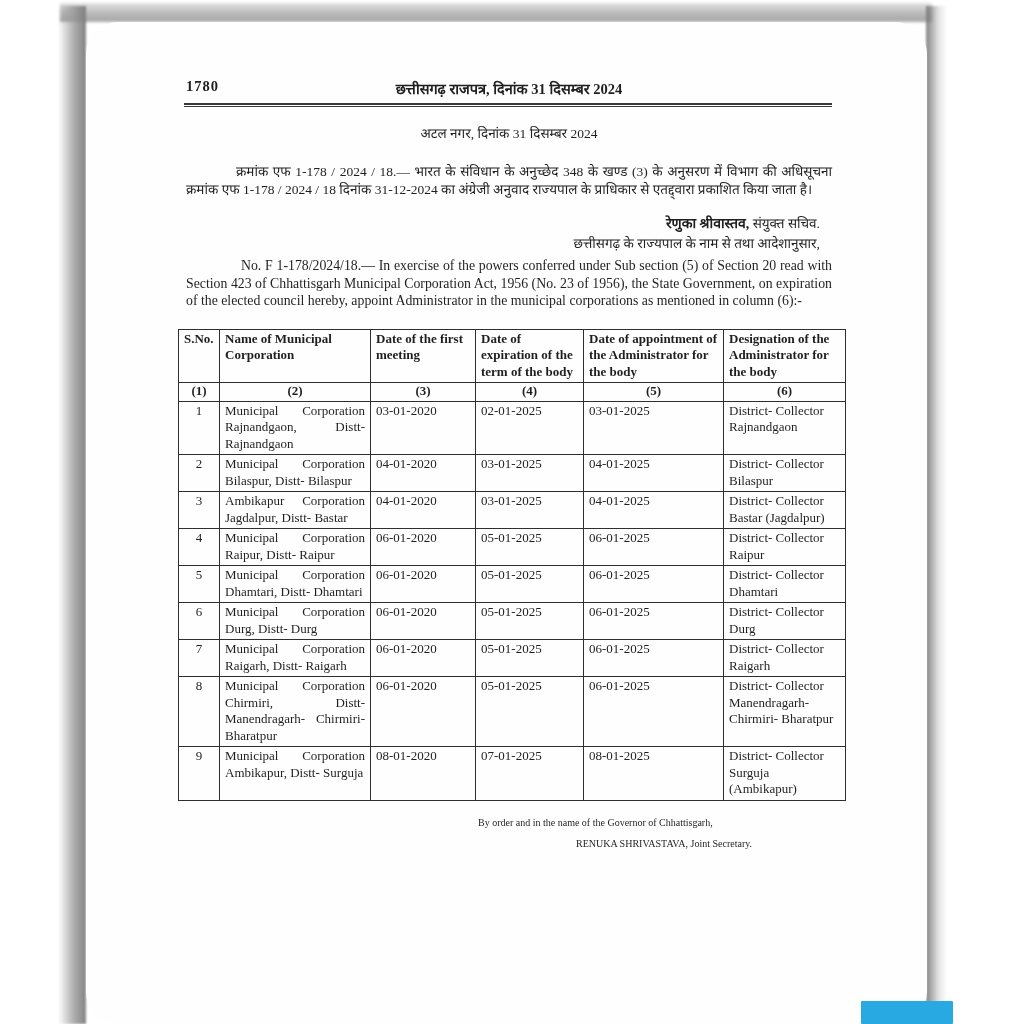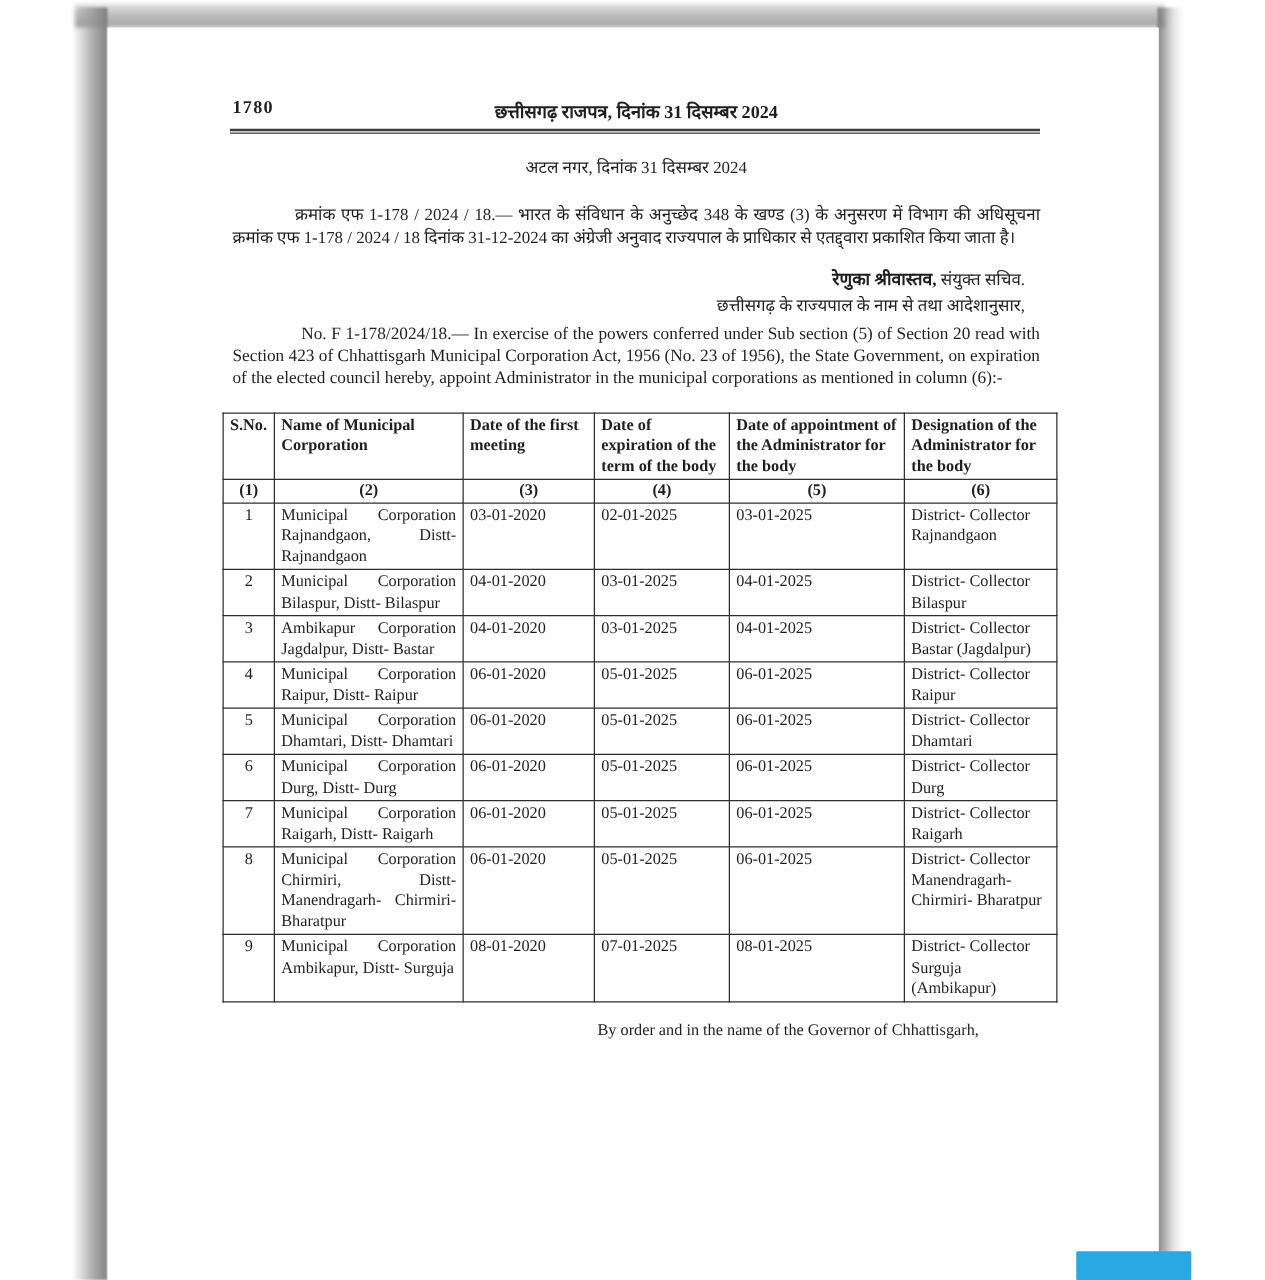--- a/index.html
+++ b/index.html
@@ -13,21 +13,21 @@
     filter:blur(1.5px); }
   .left-shadow { position:absolute; left:58px; top:6px; width:28px; height:1018px;
     background:linear-gradient(to right, rgba(190,190,190,0) 0%, rgba(150,150,150,0.75) 55%, rgba(125,125,125,0.95) 100%);
     filter:blur(1px); }
   .right-shadow { position:absolute; left:926px; top:6px; width:21px; height:1018px;
     background:linear-gradient(to right, rgba(120,120,120,0.9) 0%, rgba(175,175,175,0.35) 60%, rgba(200,200,200,0) 100%);
     filter:blur(1px); }
 
   
   .sheet { position:absolute; left:86px; top:22px; width:841px; height:1002px;
-    background:#fefefe; padding-top:56px; }
+    background:#fefefe; padding-top:56px;border-radius:32px; }
   .content { margin-left:100px; width:646px; }
 
   
   .gz-header { position:relative; height:20px; }
   .page-num { position:absolute; left:0; top:0; font-weight:bold; font-size:14.5px; letter-spacing:1px; }
   .gz-title { text-align:center; font-weight:bold; font-size:14.5px; }
   .double-rule { margin-top:5px; height:4px; border-top:2px solid #3a3a3a; border-bottom:1.5px solid #3a3a3a; width:648px; margin-left:-2px; }
 
   .dateline-hi { margin-top:17px; text-align:center; font-size:13.5px; }
   .para-hi { margin-top:21px; text-align:justify; font-size:13.5px; line-height:17.5px; text-indent:50px; }
@@ -47,21 +47,21 @@
   th.col-1, td.col-1 { width:151px; }
   th.col-2, td.col-2 { width:105px; }
   th.col-3, td.col-3 { width:108px; }
   th.col-4, td.col-4 { width:140px; }
   th.col-5, td.col-5 { width:122px; }
   th.col-1, th.col-2, th.col-3, th.col-4 { text-align:justify; }
   td.col-1 { text-align:justify; }
   tr.num-row td { text-align:center; font-weight:bold; padding:0 2px 1px 2px; }
 
   
-  .footer-block { margin-top:11px; margin-left:auto; width:378px; font-size:13px; line-height:21px; margin-right:-24px; }
+  .footer-block { margin-top:11px; margin-left:auto; width:378px; font-size:10px; line-height:21px; margin-right:-24px; }
   .footer-line2 { padding-left:98px; }
 
   
   .blue-fragment { position:absolute; left:861px; top:1001px; width:92px; height:23px;
     background:#29a9e1; border-radius:1px; }
 </style>
 </head>
 <body>
 
 <div id="viewport">
@@ -182,20 +182,21 @@
               <td class="col-2">08-01-2020</td>
               <td class="col-3">07-01-2025</td>
               <td class="col-4">08-01-2025</td>
               <td class="col-5">District- Collector Surguja (Ambikapur)</td>
             </tr>
           </tbody>
       </table>
 
       <div class="footer-block">
         <div>By order and in the name of the Governor of Chhattisgarh,</div>
+        <div class="footer-line2">RENUKA SHRIVASTAVA,  Joint Secretary.</div>
       </div>
 
     </div>
   </div>
 
   <div class="blue-fragment"></div>
 
 </div>
 
 </body></html>

